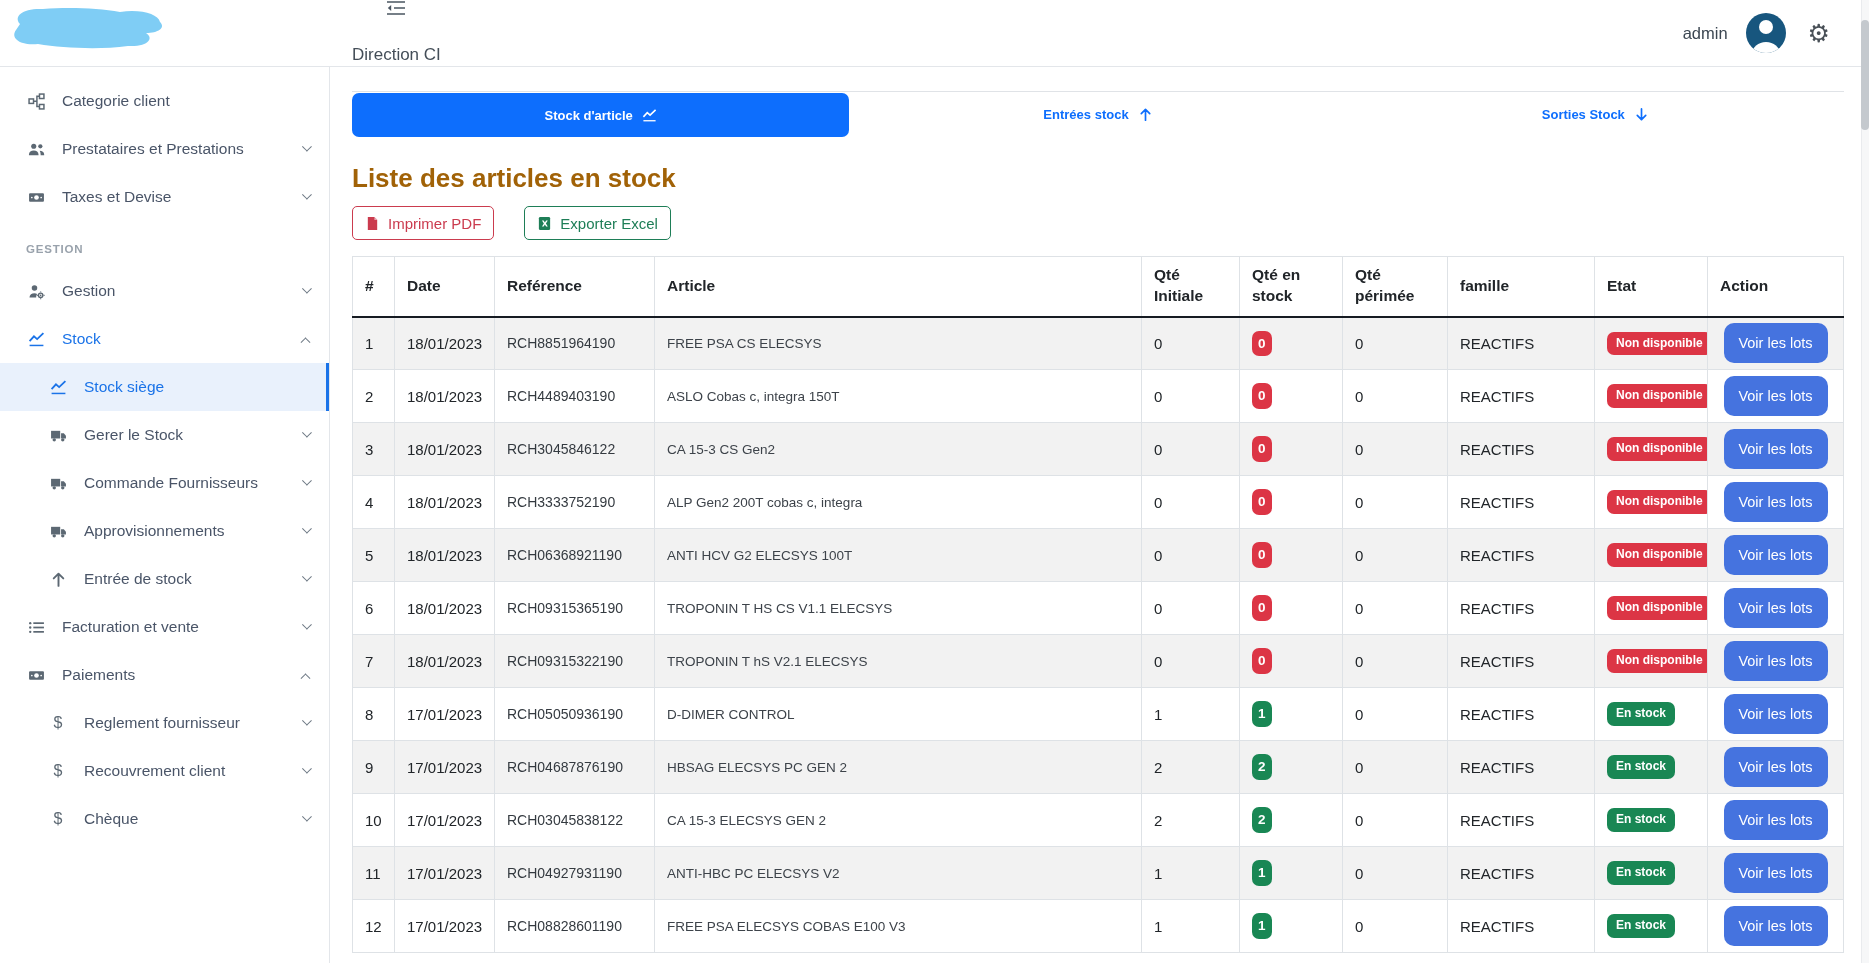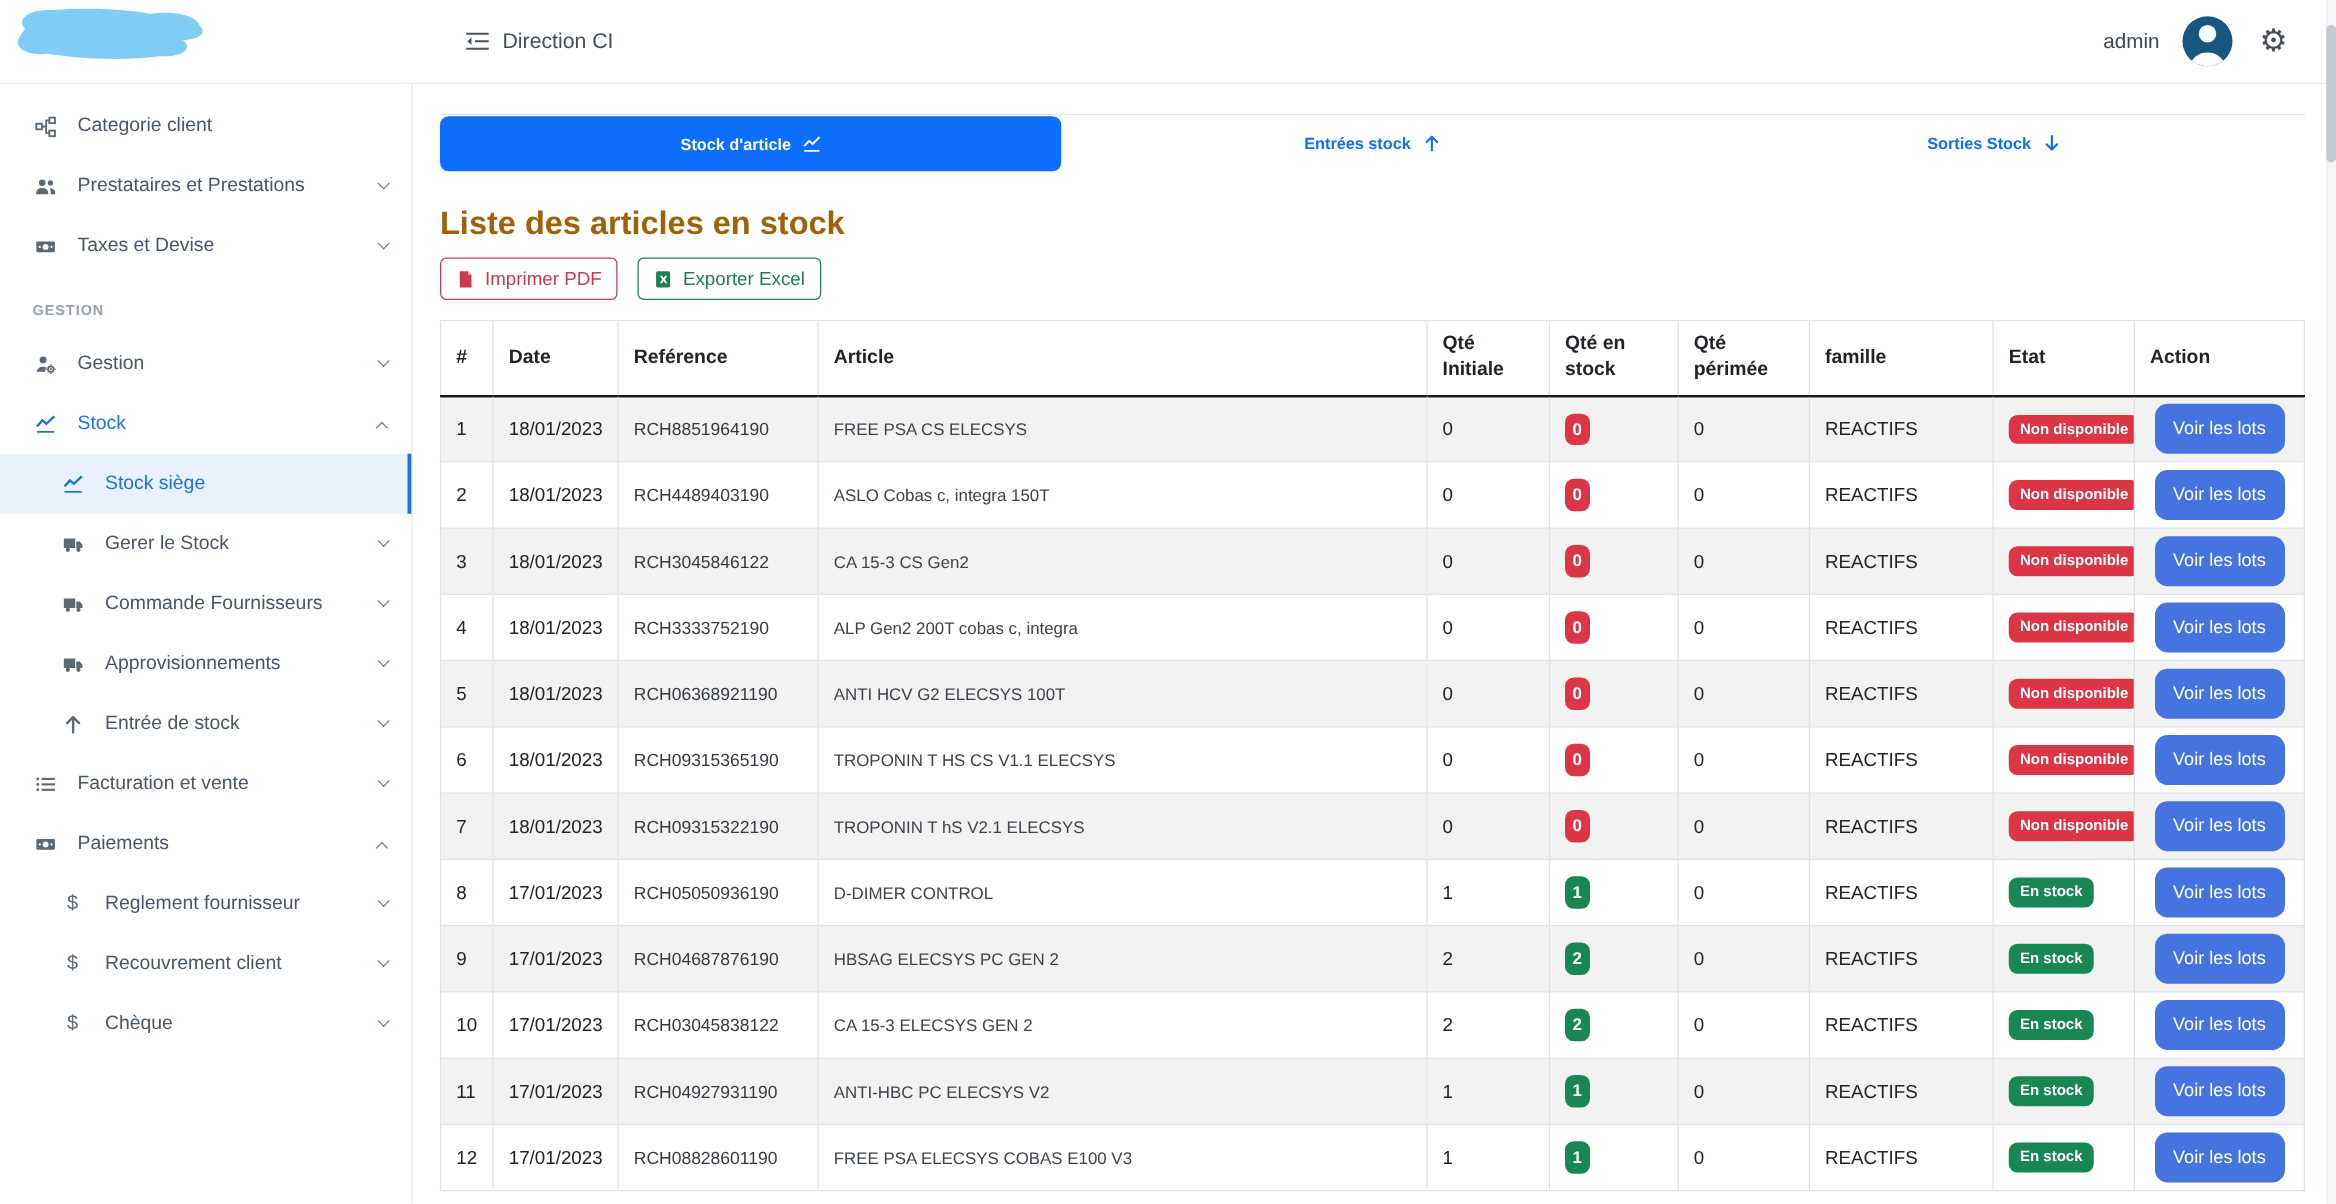--- a/index.html
+++ b/index.html
@@ -17,21 +17,21 @@
     --sbtext:#4a5568;
   }
   *{box-sizing:border-box;}
   html,body{margin:0;padding:0;overflow:hidden;}
   body{width:1869px;height:963px;background:#fff;font-family:"Liberation Sans",sans-serif;color:#212529;position:relative;}
 
   
   .header{height:66px;display:flex;align-items:center;position:relative;background:#fff;}
   .logo{margin:4px 0 0 8px;}
   .logo-path{fill:var(--logo);}
-  .crumb{position:absolute;left:372px;top:0;height:66px;display:flex;align-items:center;gap:10px;color:#4a5560;}
+  .crumb{position:absolute;left:352px;top:0;height:66px;display:flex;align-items:center;gap:29px;color:#4a5560;flex-direction:column;}
   .crumb-icon{display:flex;color:#4a5560;}
   .crumb-title{font-size:17px;color:#444e58;}
   .header-right{margin-left:auto;margin-right:39px;display:flex;align-items:center;gap:18px;}
   .admin-name{font-size:16.5px;color:#3c4752;}
   .avatar{width:40px;height:40px;border-radius:50%;background:var(--avatar);position:relative;overflow:hidden;}
   .avatar .head{position:absolute;top:7px;left:50%;transform:translateX(-50%);width:14px;height:14px;background:#fff;border-radius:50%;}
   .avatar .torso{position:absolute;bottom:-13px;left:50%;transform:translateX(-50%);width:28px;height:24px;background:#fff;border-radius:50% 50% 0 0;}
   .gear{font-size:25px;color:#495057;line-height:1;margin-left:4px;cursor:pointer;}
 
   
@@ -56,21 +56,21 @@
   .tabbar{display:flex;border-top:1px solid #e0e3e7;}
   .tab{flex:1;height:44px;display:flex;align-items:center;justify-content:center;gap:9px;color:var(--primary);font-size:13px;font-weight:600;cursor:pointer;}
   .tab.active{background:var(--primary);color:#fff;border-radius:7px;margin-top:1px;}
   .tab-icon{display:flex;}
   .tab-icon svg{width:15px;height:15px;}
 
   .page-title{font-size:26px;color:#a16207;font-weight:700;margin:26px 0 12px;}
   .search-row{display:flex;align-items:center;justify-content:space-between;}
   .search-input{width:372px;height:46px;border:1px solid #ced4da;border-radius:8px;padding:0 16px;font-size:15px;color:#495057;outline:none;background:#fff;}
   .search-input::placeholder{color:#8a939b;}
-  .actions{display:flex;gap:16px;}
+  .actions{display:flex;gap:30px;}
   .btn-outline{height:34px;display:inline-flex;align-items:center;gap:8px;padding:0 12px;border-radius:5px;background:#fff;font-size:15px;cursor:pointer;font-family:"Liberation Sans",sans-serif;}
   .btn-pdf{border:1px solid var(--pdf-red);color:var(--pdf-red);}
   .btn-excel{border:1px solid var(--excel-green);color:var(--excel-green);align-items:center;}
   .btn-outline .b-icon{display:flex;}
   .btn-outline svg{width:15px;height:15px;}
 
   
   .table-wrap{margin-top:16px;}
   table{border-collapse:collapse;width:100%;table-layout:fixed;}
   th,td{border:1px solid var(--cellline);padding:0 12px;font-size:15px;color:#212529;vertical-align:middle;overflow:hidden;white-space:nowrap;}

